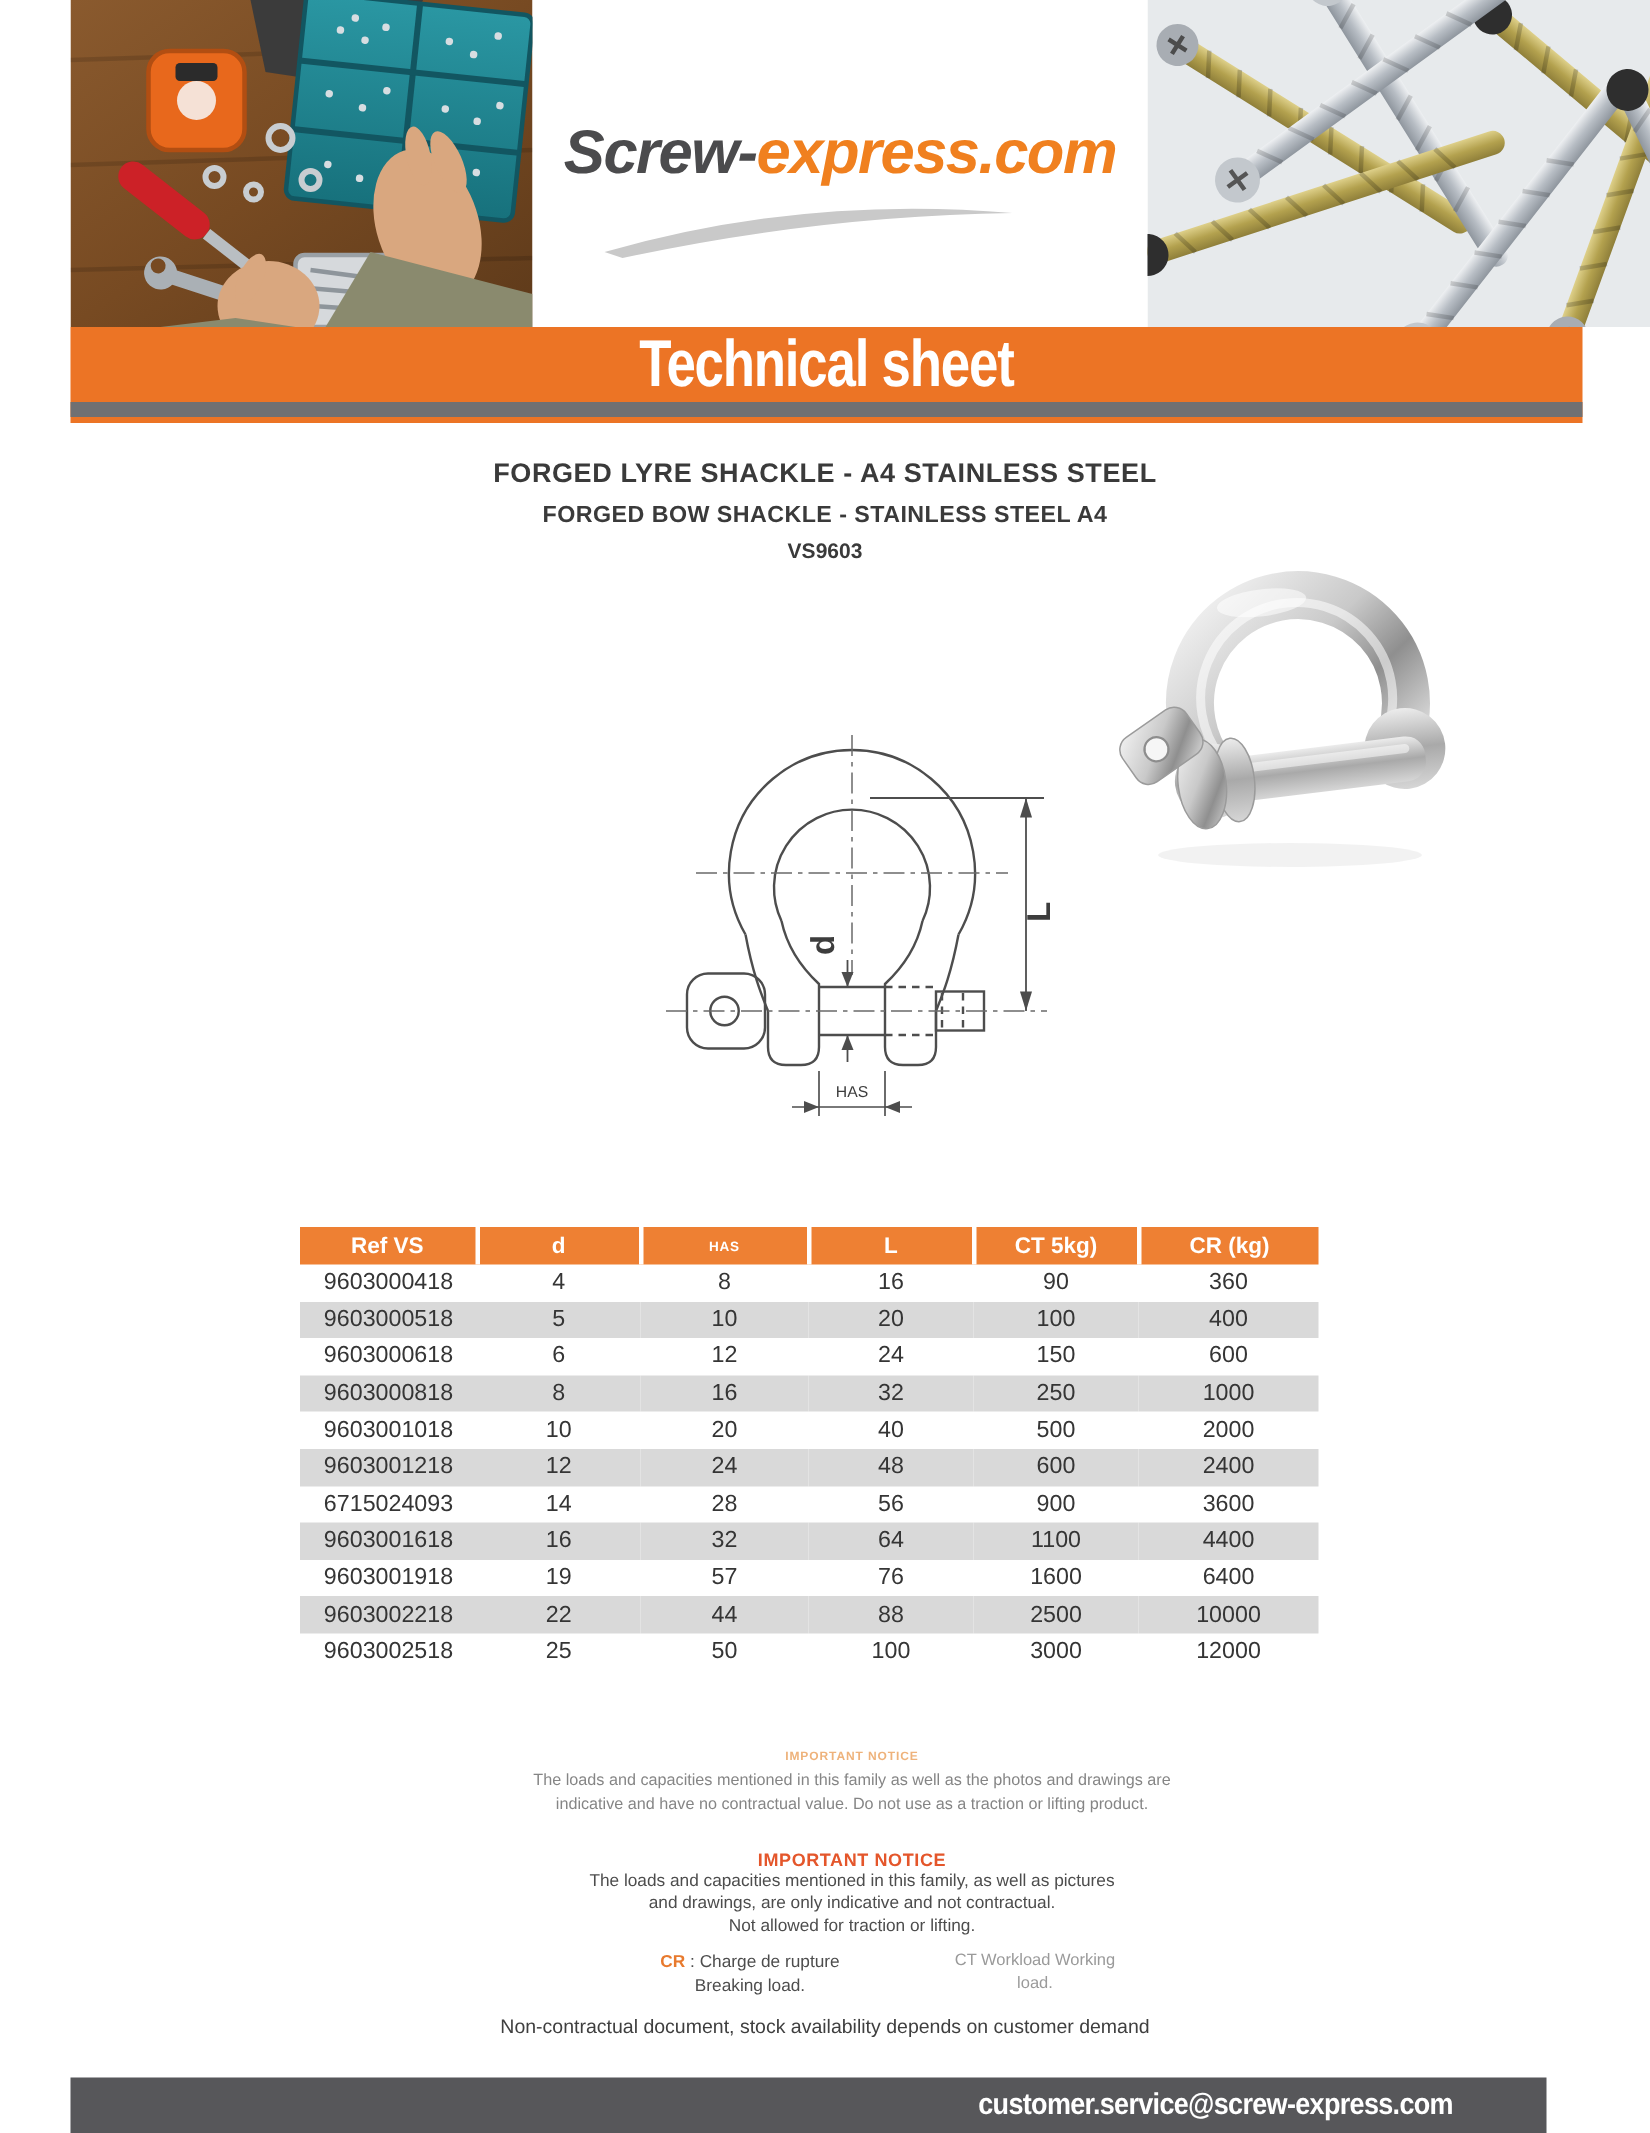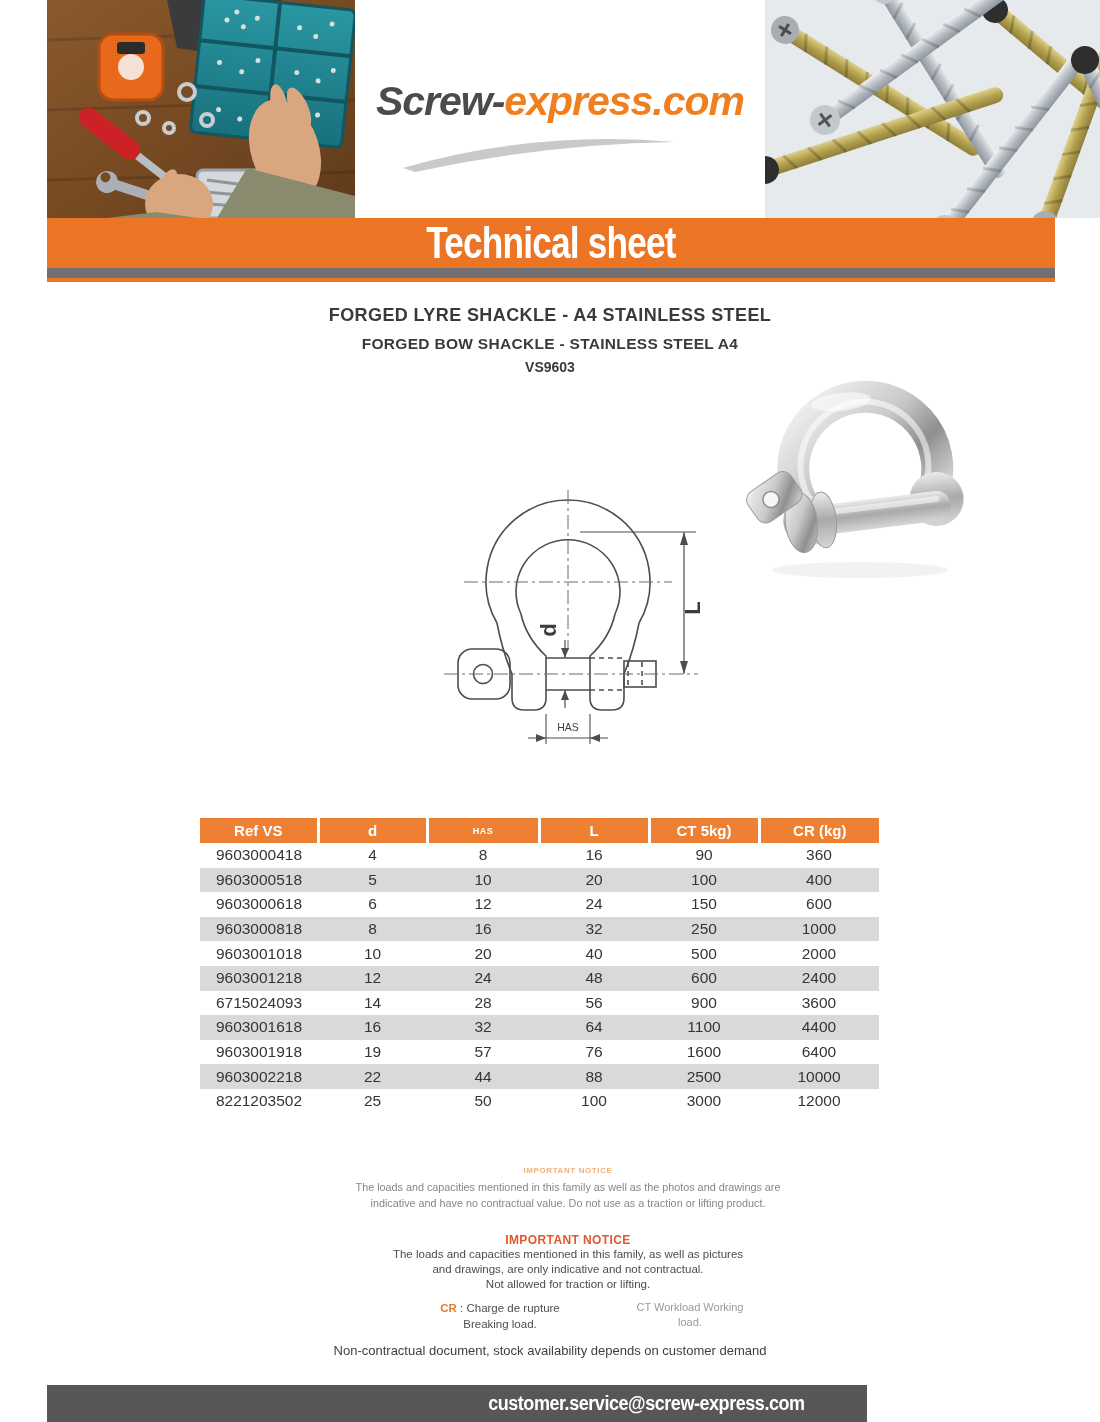--- a/index.html
+++ b/index.html
@@ -53,21 +53,21 @@
   .notice-main .nm-head { font-size:12px; font-weight:bold; color:#e4562b; letter-spacing:.4px; }
   .notice-main .nm-line { font-size:11.5px; color:#4d4d4d; line-height:1.32; }
 
   .abbrev-row { position:absolute; left:0; top:1300px; width:1100px; }
   .cr-abbrev { position:absolute; left:405px; width:190px; text-align:center; font-size:11.5px; color:#4d4d4d; line-height:1.4; }
   .cr-abbrev .cr-key { color:#e87a2e; font-weight:bold; }
   .ct-abbrev { position:absolute; left:605px; width:170px; text-align:center; font-size:11px; color:#9a9a9a; line-height:1.4; }
 
   .footnote { position:absolute; left:0; top:1343px; width:1100px; text-align:center; font-size:13px; color:#3f3f3f; }
 
-  .footer { position:absolute; left:47px; top:1385px; width:820px; height:37px; background:#57575a; }
+  .footer { position:absolute; left:47px; top:1385px; width:984px; height:37px; background:#57575a; }
   .footer-email { position:absolute; right:62px; top:0; line-height:37px; color:#fff; font-size:20px; font-weight:bold; transform:scaleX(.9); transform-origin:right center; letter-spacing:-.5px; }
 </style>
 </head>
 <body>
 
 <div class="page">
 
   <div class="photo-left">
     <svg width="308" height="218" viewBox="0 0 308 218">
       <defs>
@@ -428,21 +428,21 @@
         </tr>
         <tr>
           <td>9603002218</td>
           <td>22</td>
           <td>44</td>
           <td>88</td>
           <td>2500</td>
           <td>10000</td>
         </tr>
         <tr>
-          <td>8221203502</td>
+          <td>9603002518</td>
           <td>25</td>
           <td>50</td>
           <td>100</td>
           <td>3000</td>
           <td>12000</td>
         </tr>
       </tbody>
     </table>
 
   <div class="notice-faded">

